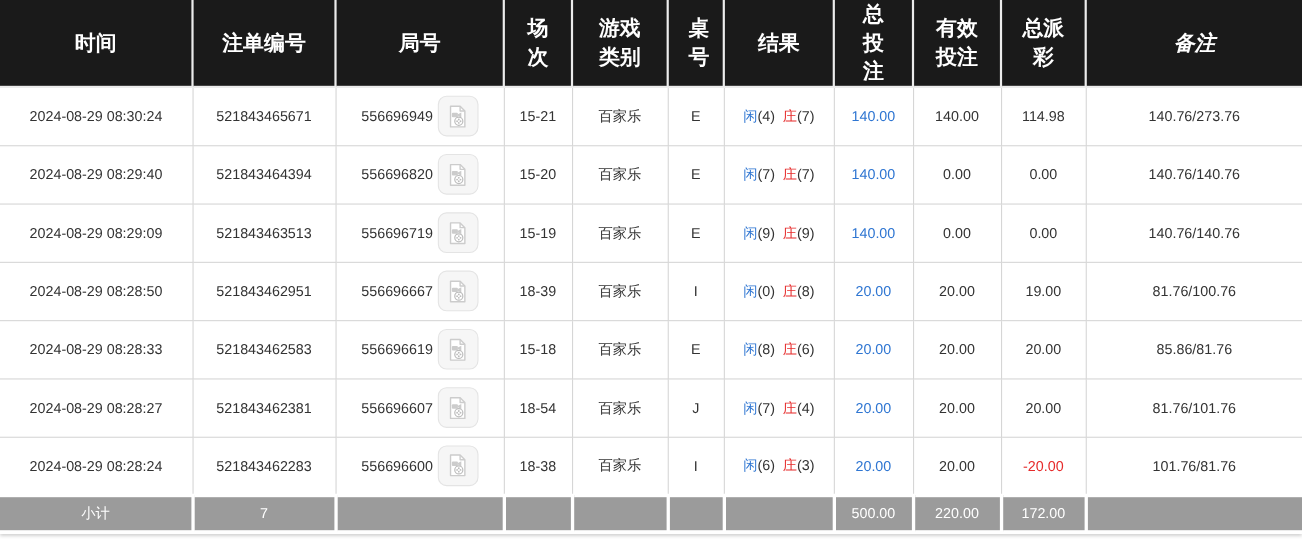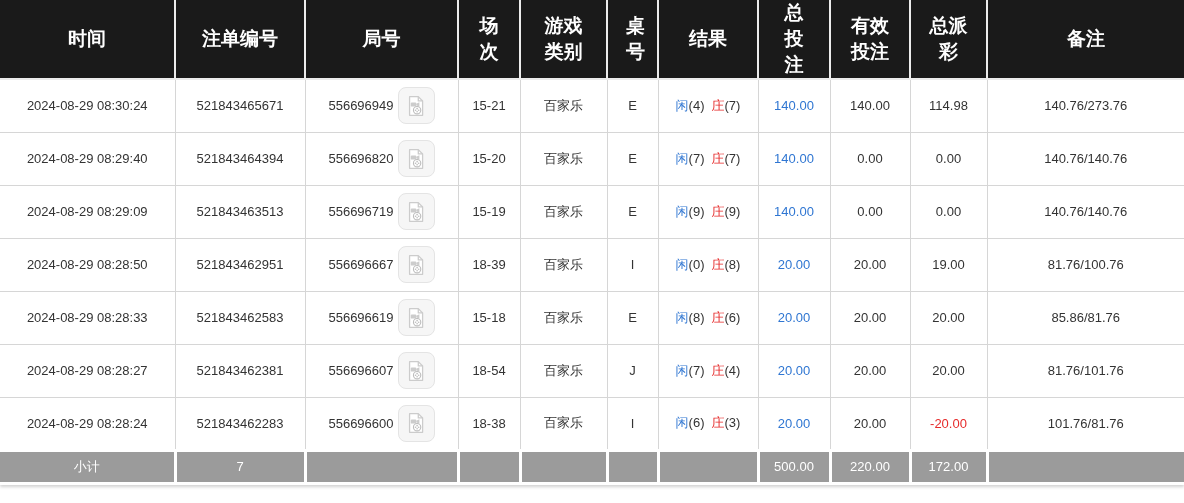--- a/index.html
+++ b/index.html
@@ -28,21 +28,21 @@
     color:#ffffff;
     font-size:19px;
     font-weight:bold;
     height:32px;
     text-align:center;
     border:2px solid #ececec;
     border-top:none;
     padding:0 18px;
   }
   thead th:first-child{border-left:none;}
-  thead th:last-child{border-right:none;}
+  thead th:last-child{border-right:none;font-style:italic;}
   
   tbody td{
     background:#ffffff;
     color:var(--text);
     font-size:13px;
     height:53px;
     text-align:center;
     border:1px solid var(--border);
     padding:0 3px;
     vertical-align:middle;

